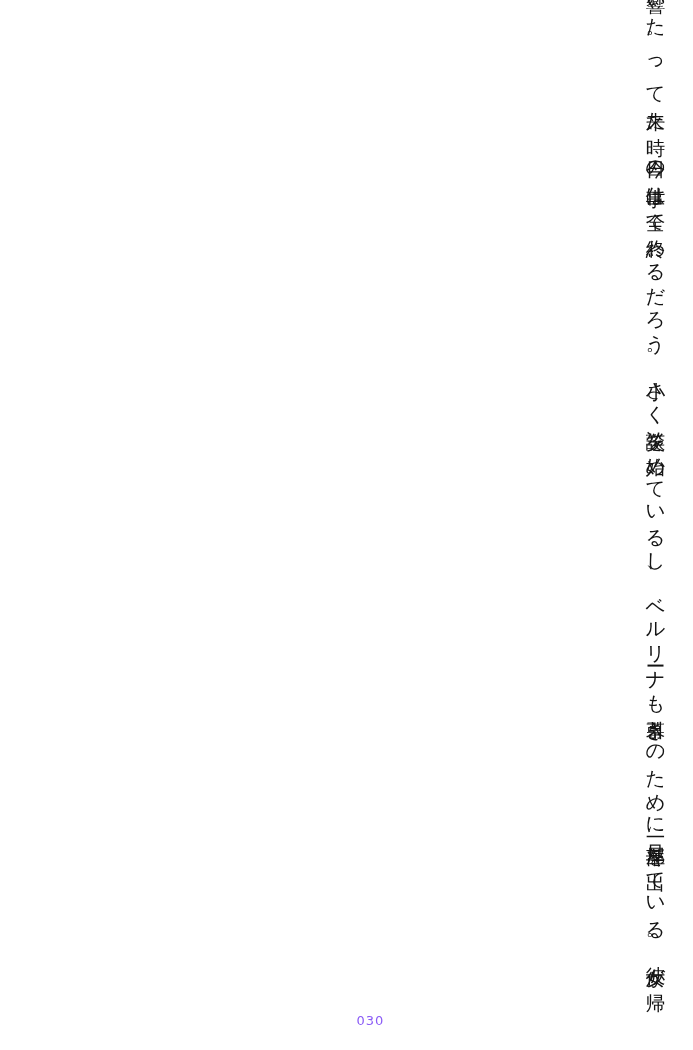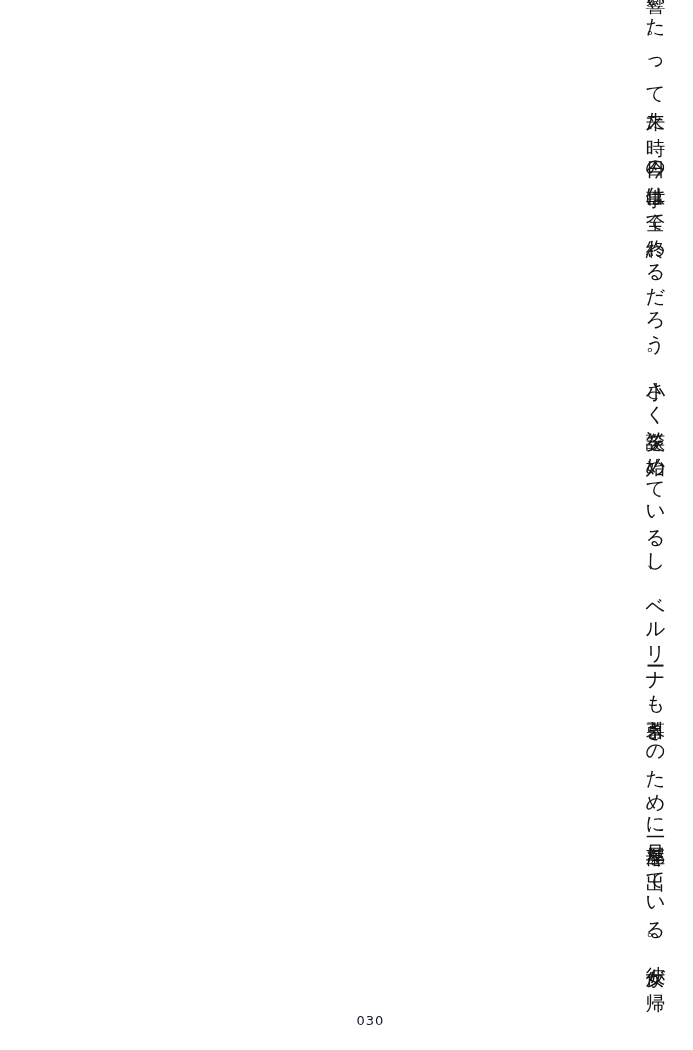--- a/index.html
+++ b/index.html
@@ -52,21 +52,21 @@
     padding-top: 21px;
   }
   .page-number {
     position: absolute;
     bottom: 22px;
     left: 0;
     right: 0;
     text-align: center;
     font-size: 13px;
     letter-spacing: 1px;
-    color: #0f172a;
+    color: #8b5cf6;
     font-family: "DejaVu Sans", "Liberation Sans", sans-serif;
     margin-left: 48px;
   }
 </style>
 </head>
 <body>
 
 <div class="page">
 
   <div class="text-block">

